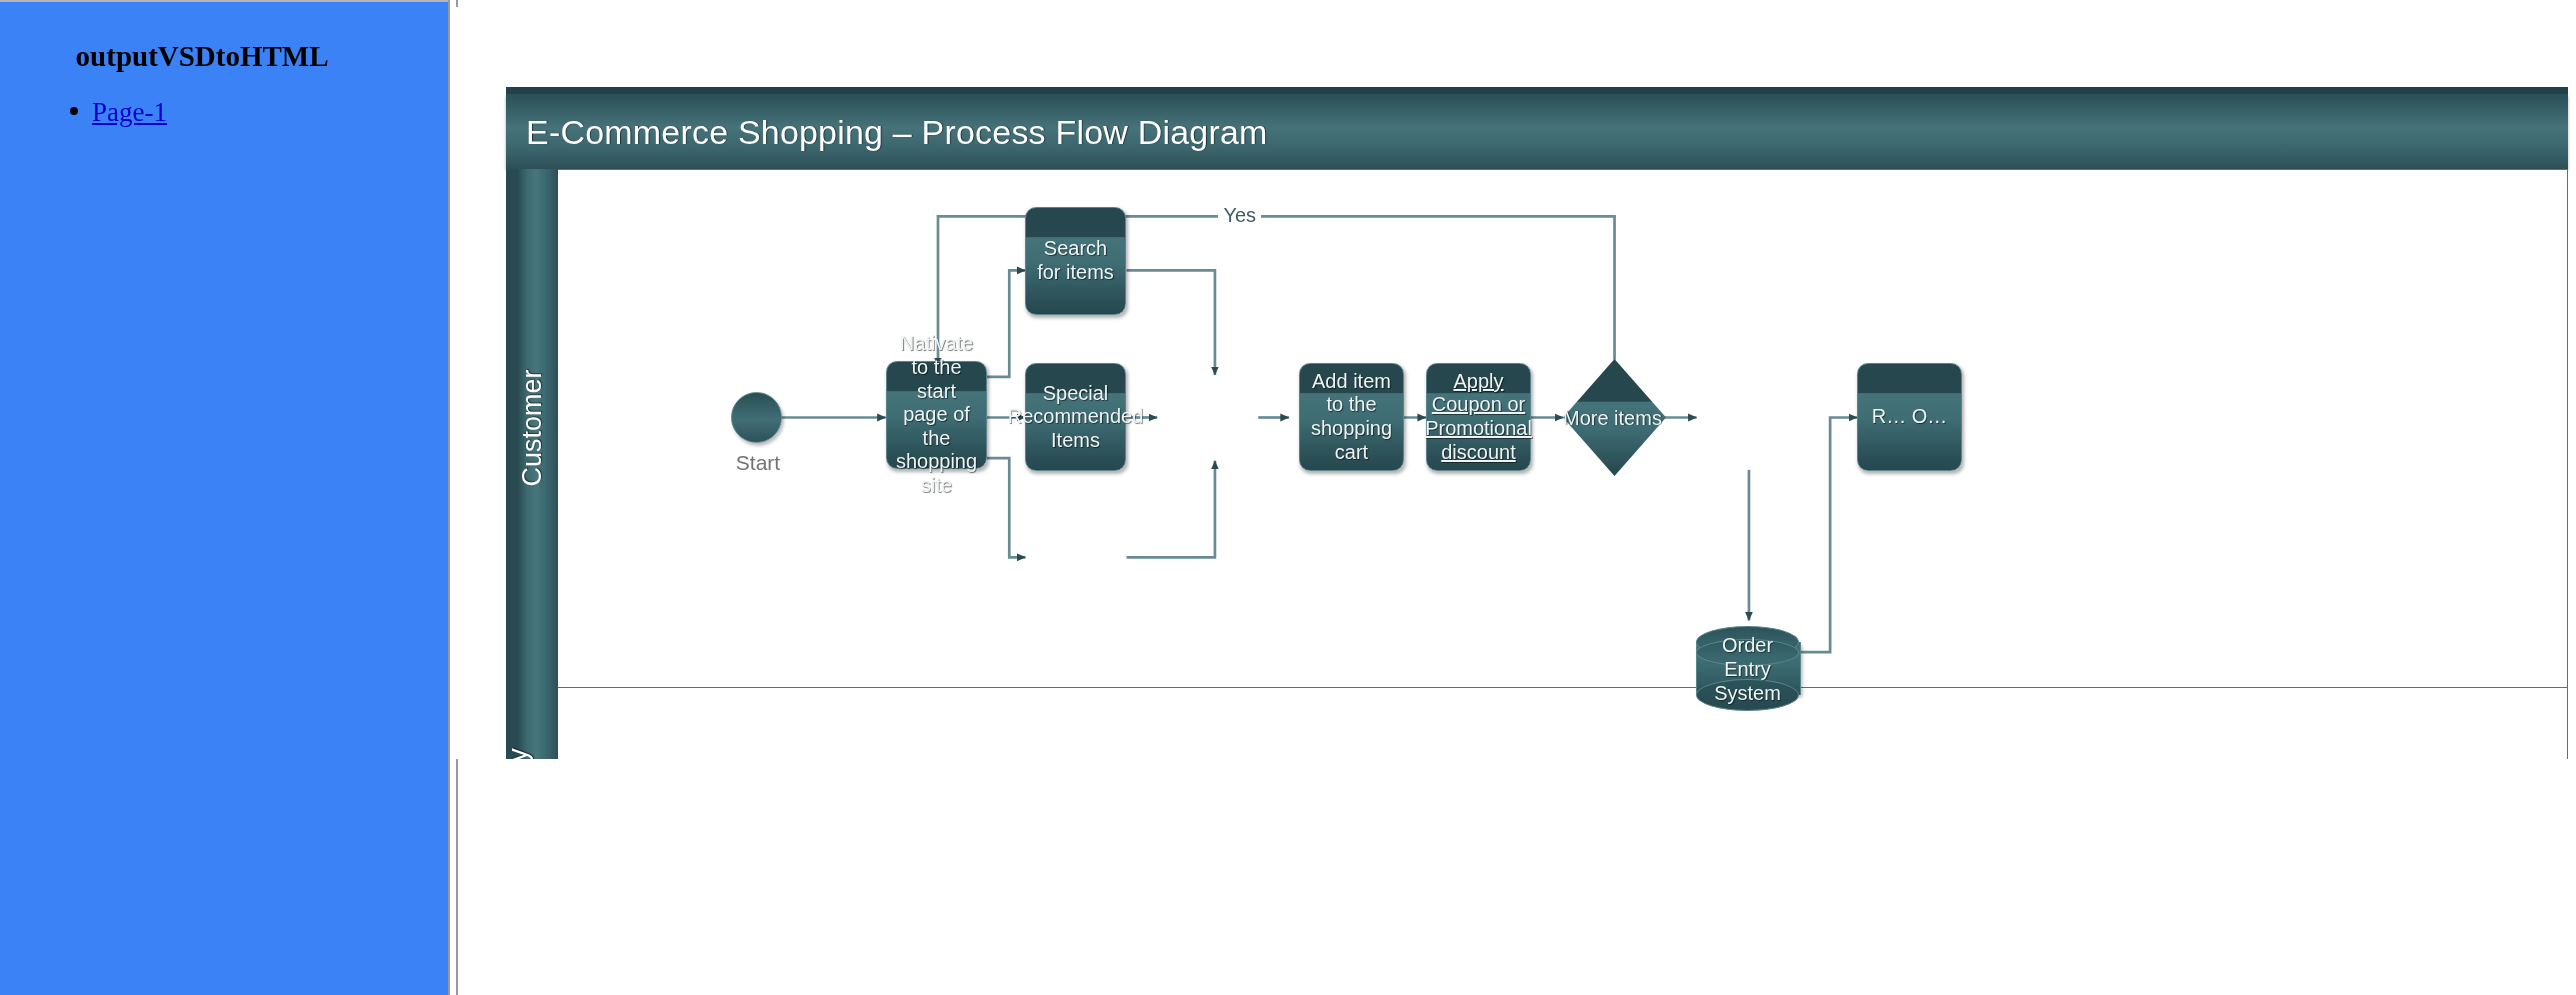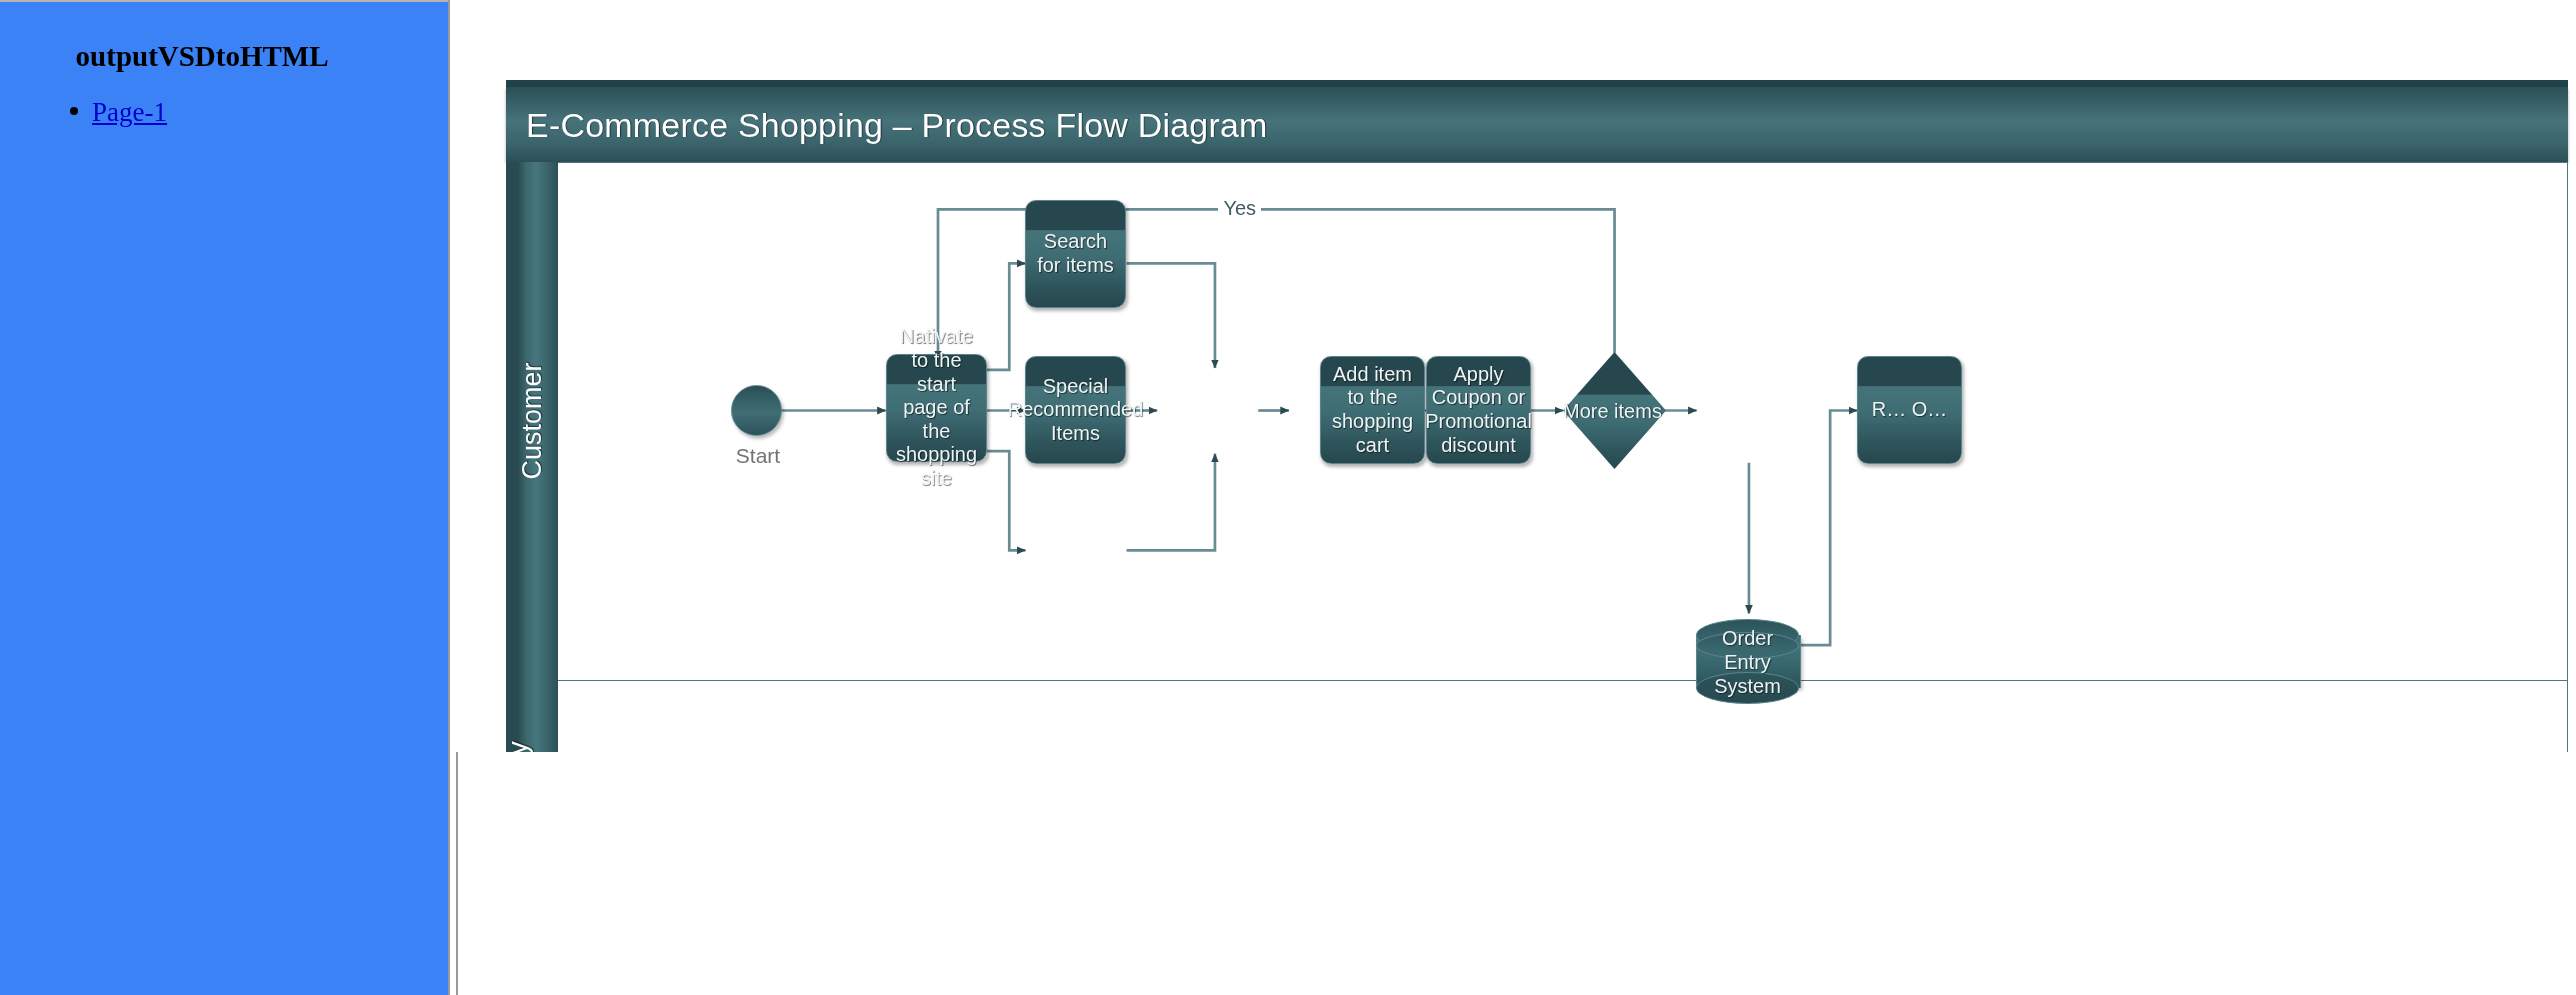--- a/index.html
+++ b/index.html
@@ -61,20 +61,21 @@
     position:absolute;top:0;left:0;width:448px;height:1.8px;background:#b4b4b4;
   }
 
   
   #content{
     position:relative;
     flex:1 1 auto;
     height:752px;
     background:#ffffff;
     overflow:hidden;
+    margin-top:7px;
   }
 
   
   #diagram{position:absolute;left:0;top:0;width:2118px;height:996px;}
 
   
   #banner{
     position:absolute;
     left:56px;top:87px;
     width:2062px;height:75px;
@@ -337,25 +338,25 @@
     <div class="node proc" style="left:575px;top:200px;width:101px;height:108px;">
       <span class="label">Search for items</span>
     </div>
 
     <div class="node proc" style="left:575px;top:356px;width:101px;height:108px;">
       <span class="label">Special Recommended Items</span>
     </div>
 
 
 
-    <div class="node proc" style="left:870px;top:356px;width:105px;height:108px;">
+    <div class="node proc" style="left:849px;top:356px;width:105px;height:108px;">
       <span class="label">Add item to the shopping cart</span>
     </div>
 
-    <div class="node proc" style="left:976px;top:356px;width:105px;height:108px;">
+    <div class="node proc" style="left:976px;top:356px;width:105px;height:108px;text-decoration:underline;">
       <span class="label">Apply Coupon or Promotional discount</span>
     </div>
 
     <div class="decision-wrap" style="left:1113px;top:352px;width:103px;height:117px;">
       <div class="decision"></div>
       <div class="decision-label">More items</div>
     </div>
 
 
     <div class="node proc" style="left:1407px;top:356px;width:105px;height:108px;">

